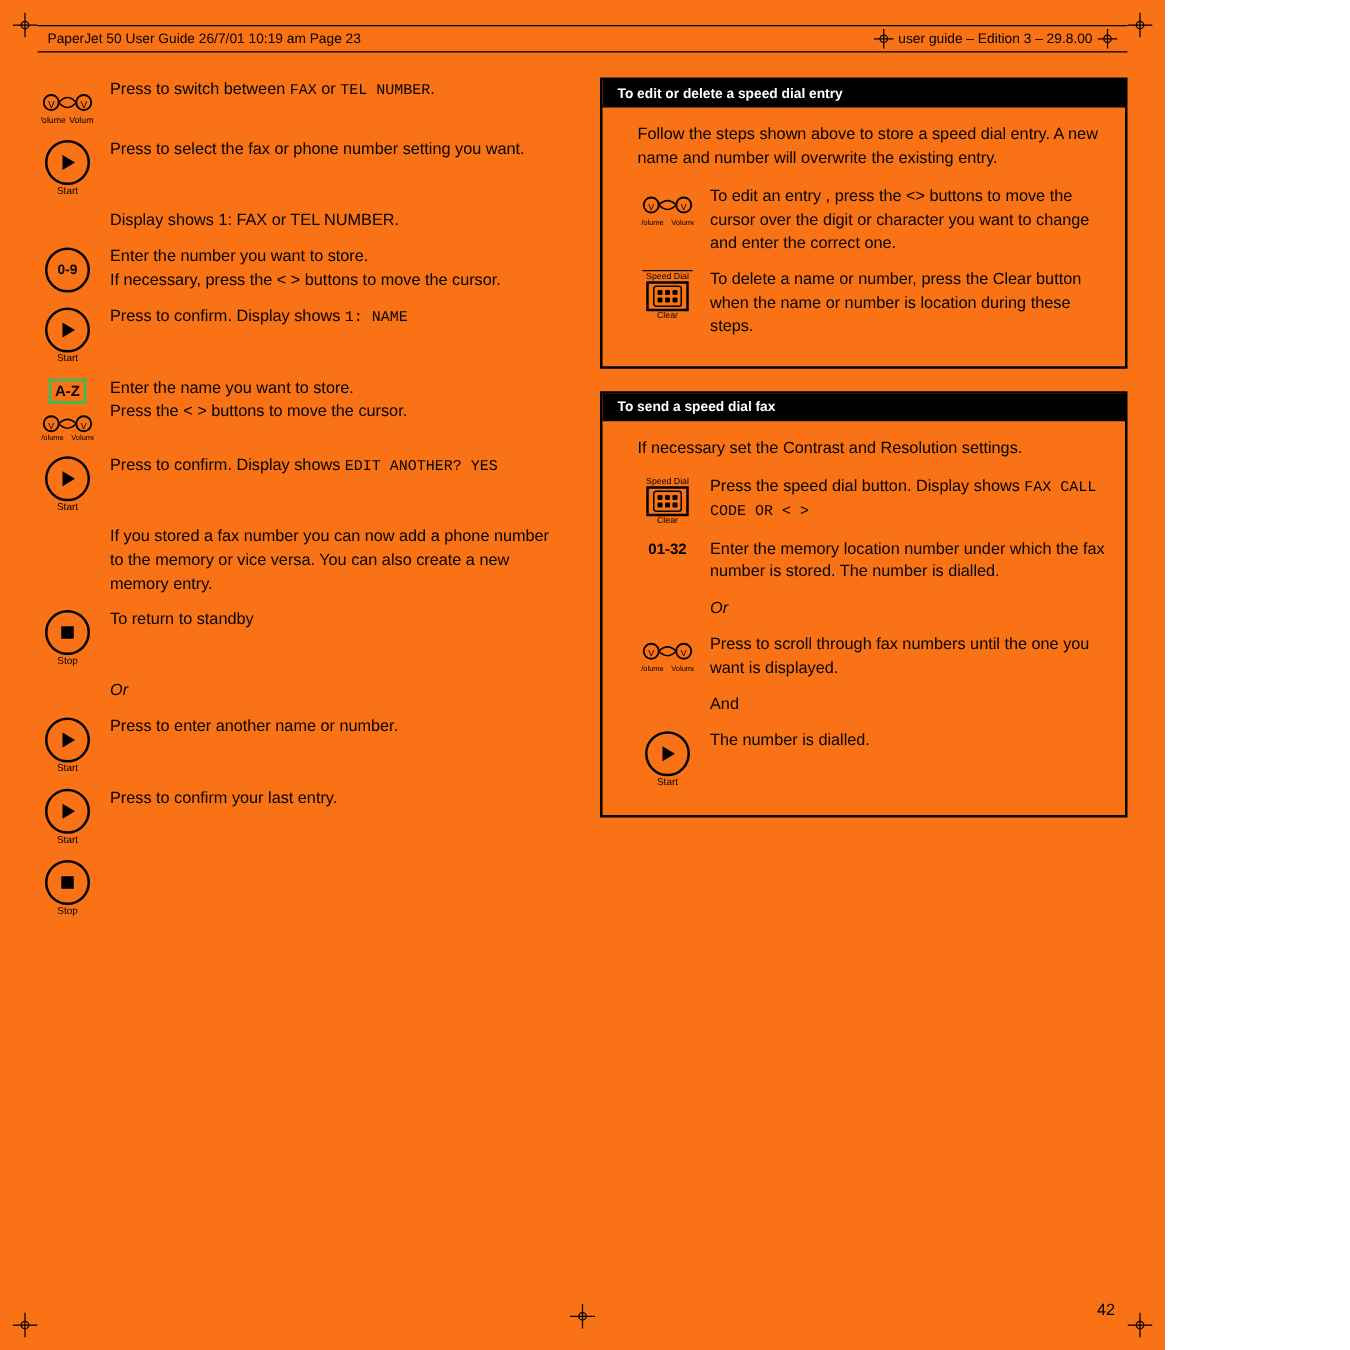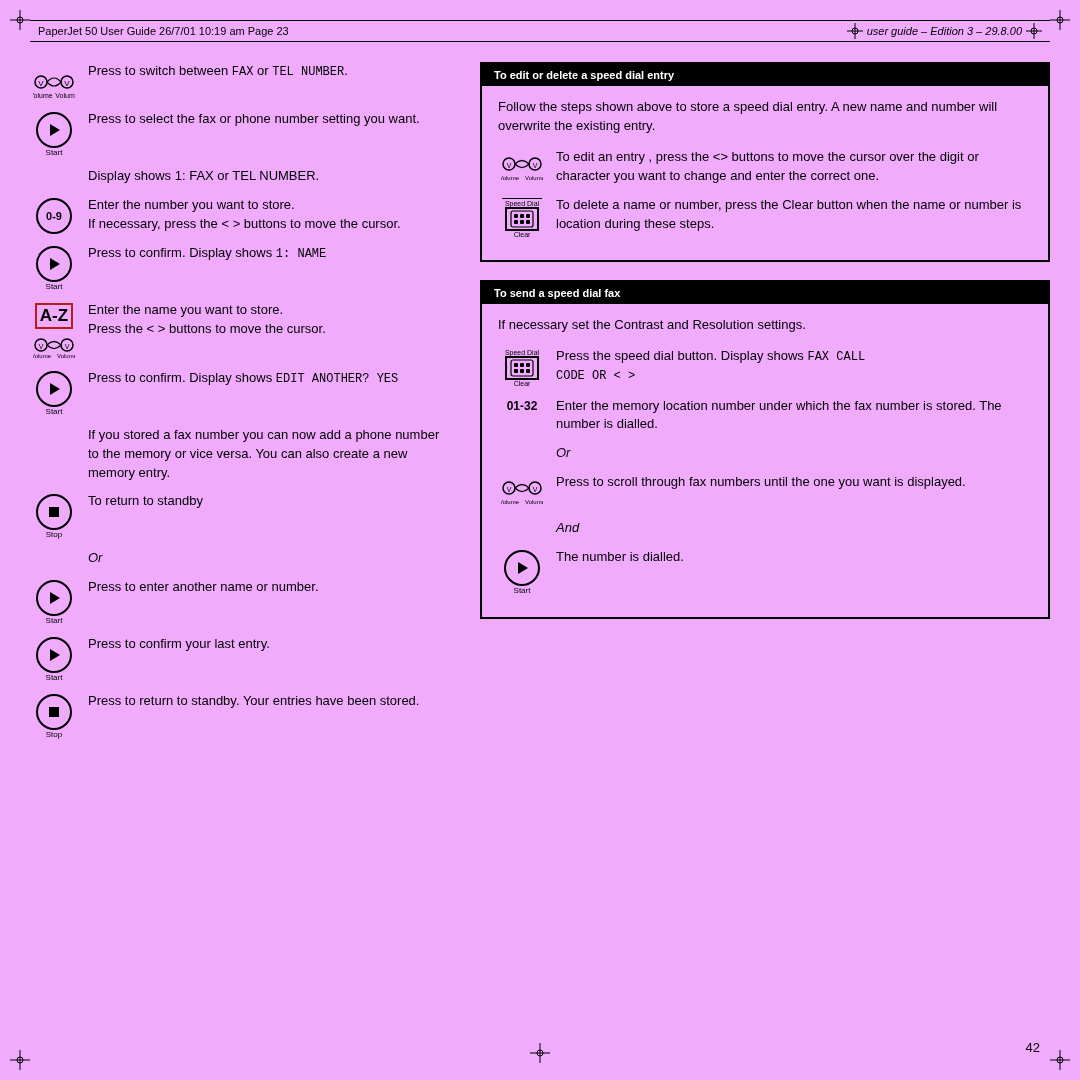--- a/index.html
+++ b/index.html
@@ -8,44 +8,43 @@
       font-family: Arial, Helvetica, sans-serif;
       font-size: 13px;
       color: #000;
       width: 1080px;
       height: 1080px;
       overflow: hidden;
       position: relative;
     }
 
     .page-container {
-      width: 1080px;
+      width: 932px;
       height: 1080px;
-      background: #f0abfc;
+      background: #f97316;
       padding: 20px 30px;
       position: relative;
     }
 
     
     .header-bar {
       border-top: 1px solid #000;
       border-bottom: 1px solid #000;
       display: flex;
       align-items: center;
       justify-content: space-between;
       padding: 2px 8px;
       margin-bottom: 20px;
       font-size: 11px;
     }
     .header-center {
       display: flex;
       align-items: center;
       gap: 4px;
       font-size: 11px;
-      font-style: italic;
     }
 
     
     .main-content {
       display: flex;
       gap: 30px;
       height: calc(100% - 60px);
     }
 
     .left-column {
@@ -93,20 +92,21 @@
     .section-box-header {
       background: #000;
       color: #fff;
       font-weight: bold;
       padding: 5px 12px;
       font-size: 11px;
     }
 
     .section-box-body {
       padding: 12px 16px;
+      margin-left: 12px;
     }
 
     .icon-start {
       width: 36px;
       height: 36px;
       border: 2px solid #000;
       border-radius: 50%;
       display: flex;
       align-items: center;
       justify-content: center;
@@ -285,21 +285,21 @@
           </div>
         </div>
         <div class="text-cell">
           Press to confirm. Display shows <span class="mono">1: NAME</span>
         </div>
       </div>
 
       <div class="step-row">
         <div class="icon-cell">
           <div style="display:flex;flex-direction:column;align-items:center;gap:2px;">
-            <div style="font-size:17px;font-weight:bold;border:2px solid #b91c1c;padding:1px 3px;">A-Z</div>
+            <div style="font-size:12px;font-weight:bold;border:2px solid #22c55e;padding:1px 3px;">A-Z</div>
             <svg width="42" height="28" viewBox="0 0 42 28">
               <circle cx="8" cy="14" r="6" fill="none" stroke="#000" stroke-width="1.5"></circle>
               <text x="8" y="18" text-anchor="middle" font-size="7" font-family="Arial">V</text>
               <path d="M14 14 Q21 7 28 14 Q21 21 14 14" fill="none" stroke="#000" stroke-width="1.2"></path>
               <circle cx="34" cy="14" r="6" fill="none" stroke="#000" stroke-width="1.5"></circle>
               <text x="34" y="18" text-anchor="middle" font-size="7" font-family="Arial">V</text>
               <text x="8" y="27" text-anchor="middle" font-size="6" font-family="Arial">Volume</text>
               <text x="34" y="27" text-anchor="middle" font-size="6" font-family="Arial">Volume</text>
             </svg>
           </div>
@@ -384,23 +384,20 @@
       <div class="step-row">
         <div class="icon-cell">
           <div style="display:flex;flex-direction:column;align-items:center;">
             <div class="icon-stop">
               <svg width="14" height="14" viewBox="0 0 14 14">
                   <rect x="2" y="2" width="10" height="10" fill="#000"></rect>
                 </svg>
             </div>
             <span class="small-label">Stop</span>
           </div>
-        </div>
-        <div class="text-cell">
-          Press to return to standby. Your entries have been stored.
         </div>
       </div>
 
     </div>
 
     <div class="right-column">
 
       <div class="section-box">
         <div class="section-box-header">To edit or delete a speed dial entry</div>
         <div class="section-box-body">
@@ -499,21 +496,21 @@
                 <text x="34" y="17" text-anchor="middle" font-size="7" font-family="Arial">V</text>
                 <text x="8" y="29" text-anchor="middle" font-size="6" font-family="Arial">Volume</text>
                 <text x="34" y="29" text-anchor="middle" font-size="6" font-family="Arial">Volume</text>
               </svg>
             </div>
             <div class="text-cell">
               Press to scroll through fax numbers until the one you want is displayed.
             </div>
           </div>
 
-          <div class="indent-text" style="font-style:italic;">And</div>
+          <div class="indent-text" style="">And</div>
 
           <div class="step-row">
             <div class="icon-cell">
               <div style="display:flex;flex-direction:column;align-items:center;">
                 <div class="icon-start">
                   <svg width="18" height="18" viewBox="0 0 18 18">
                       <polygon points="5,3 15,9 5,15" fill="#000"></polygon>
                     </svg>
                 </div>
                 <span class="small-label">Start</span>

